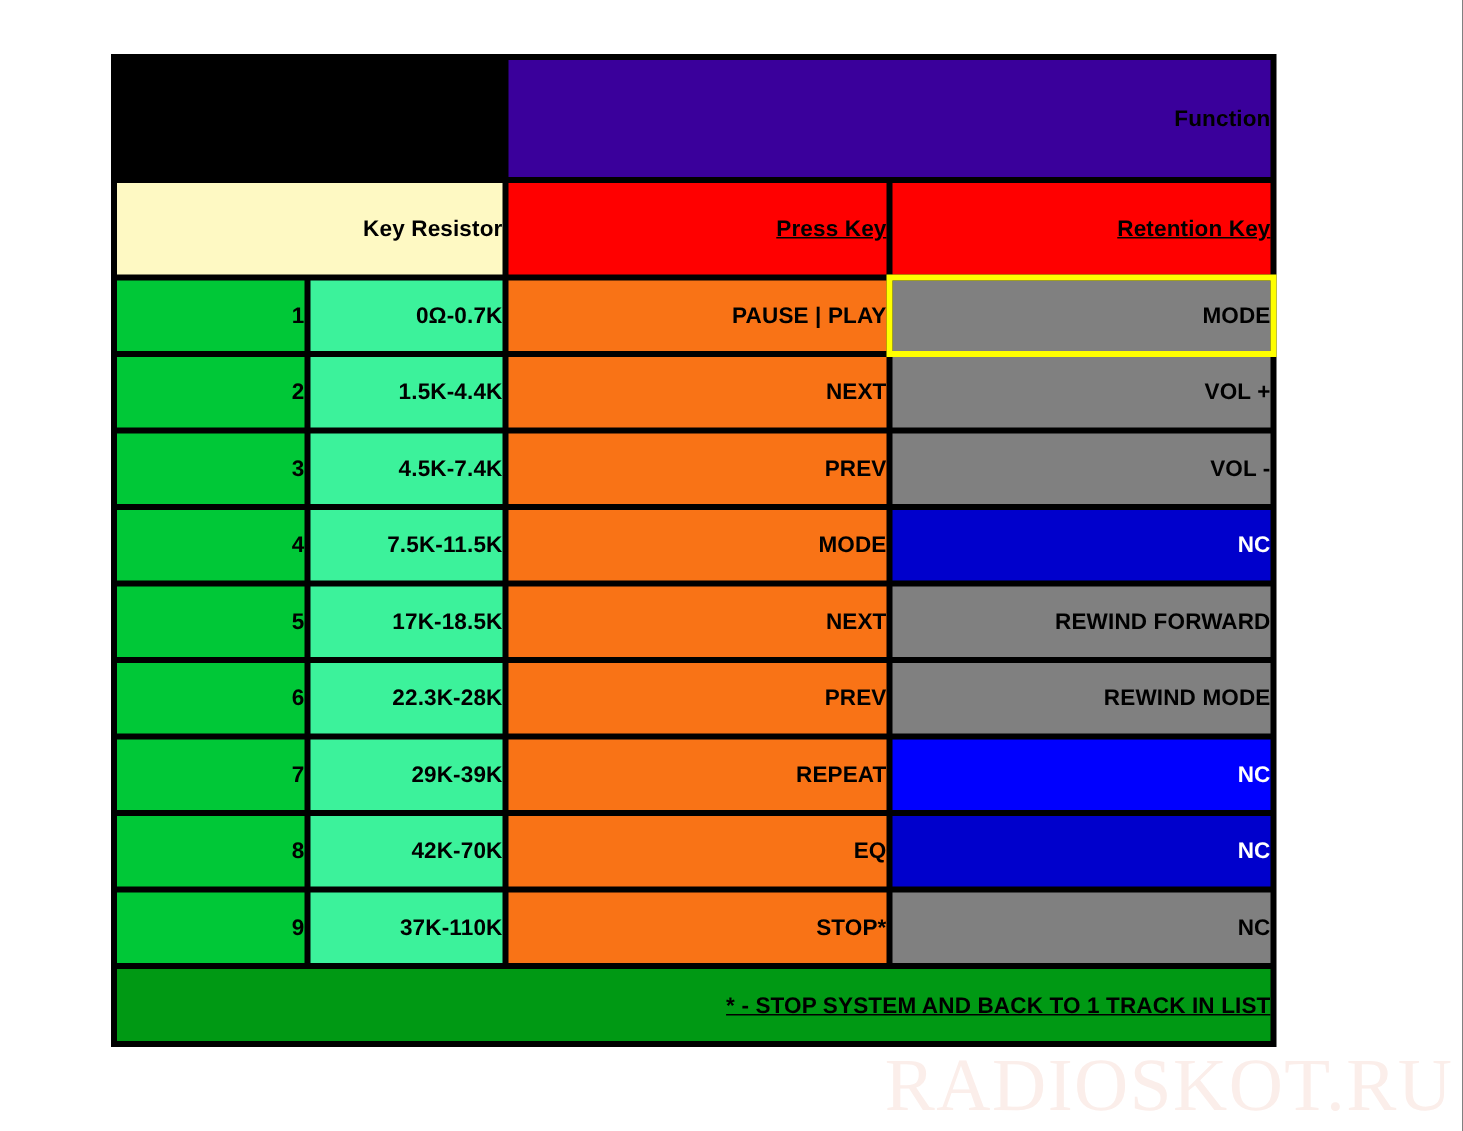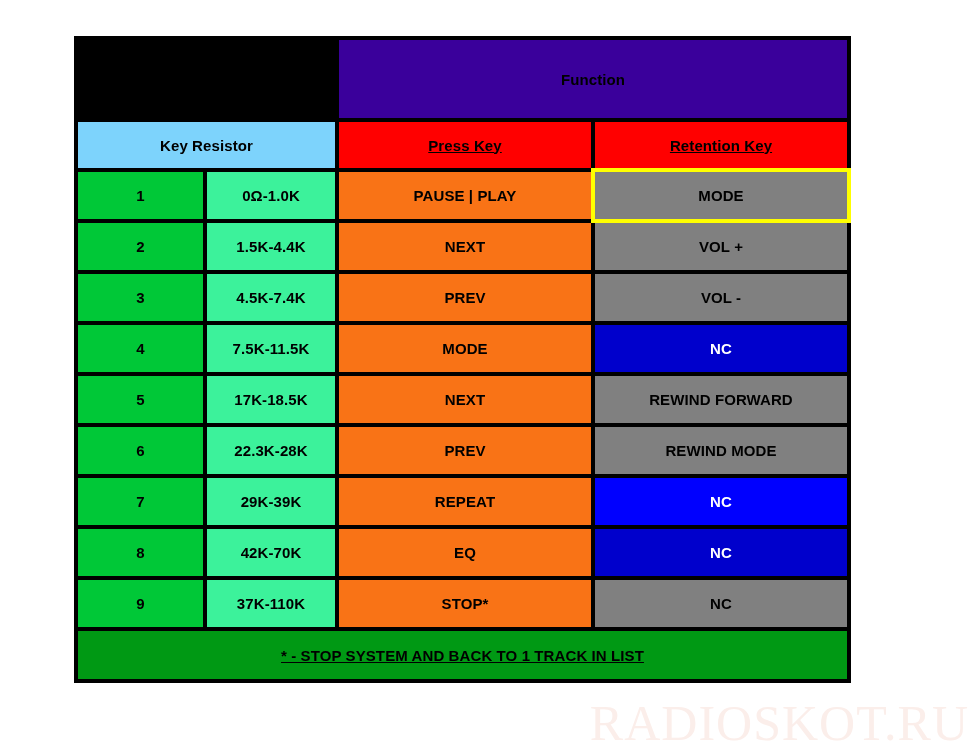--- a/index.html
+++ b/index.html
@@ -28,21 +28,21 @@
   table.keytable {
     width: 100%;
     height: 100%;
     border-collapse: separate;
     border-spacing: 4px;
     table-layout: fixed;
     background: #000000;
   }
 
   table.keytable td {
-    text-align: center;
+    text-align: right;
     vertical-align: middle;
     font-weight: bold;
     color: #000000;
     padding: 0;
     font-size: 15px;
     letter-spacing: 0.1px;
   }
 
   
   col.c-num   { width: 125px; }
@@ -58,24 +58,24 @@
     height: 78px;
   }
   td.function-cell {
     background: #3a009b;
     color: #ffffff;
     font-size: 17px;
   }
 
   
   td.hdr-keyresistor {
-    background: #7dd3fc;
+    background: #fef9c3;
     color: #000000;
     font-size: 16px;
-    height: 46px;
+    height: 61px;
   }
   td.hdr-press, td.hdr-retention {
     background: #ff0000;
     color: #000000;
     font-size: 16px;
     text-decoration: underline;
   }
 
   
   td.cell-num {
@@ -146,21 +146,21 @@
         <td class="function-cell" colspan="2">Function</td>
       </tr>
       <tr>
         <td class="hdr-keyresistor" colspan="2">Key Resistor</td>
         <td class="hdr-press">Press Key</td>
         <td class="hdr-retention">Retention Key</td>
       </tr>
 
       <tr>
           <td class="cell-num">1</td>
-          <td class="cell-res">0Ω-1.0K</td>
+          <td class="cell-res">0Ω-0.7K</td>
           <td class="cell-press">PAUSE | PLAY</td>
           <td class="cell-ret highlight">MODE</td>
         </tr>
         <tr>
           <td class="cell-num">2</td>
           <td class="cell-res">1.5K-4.4K</td>
           <td class="cell-press">NEXT</td>
           <td class="cell-ret">VOL +</td>
         </tr>
         <tr>

